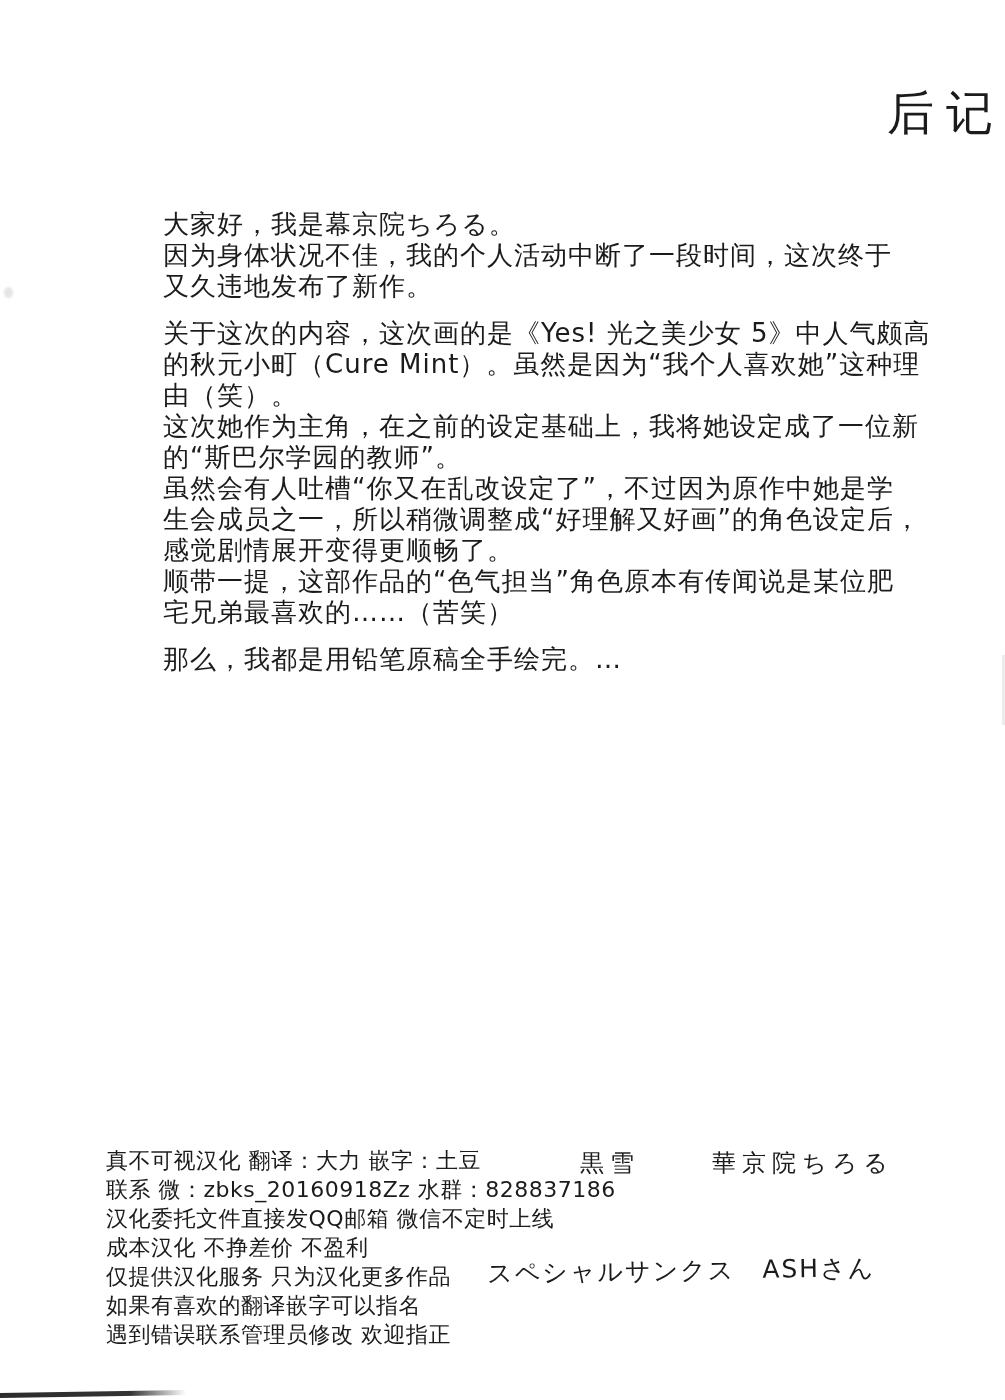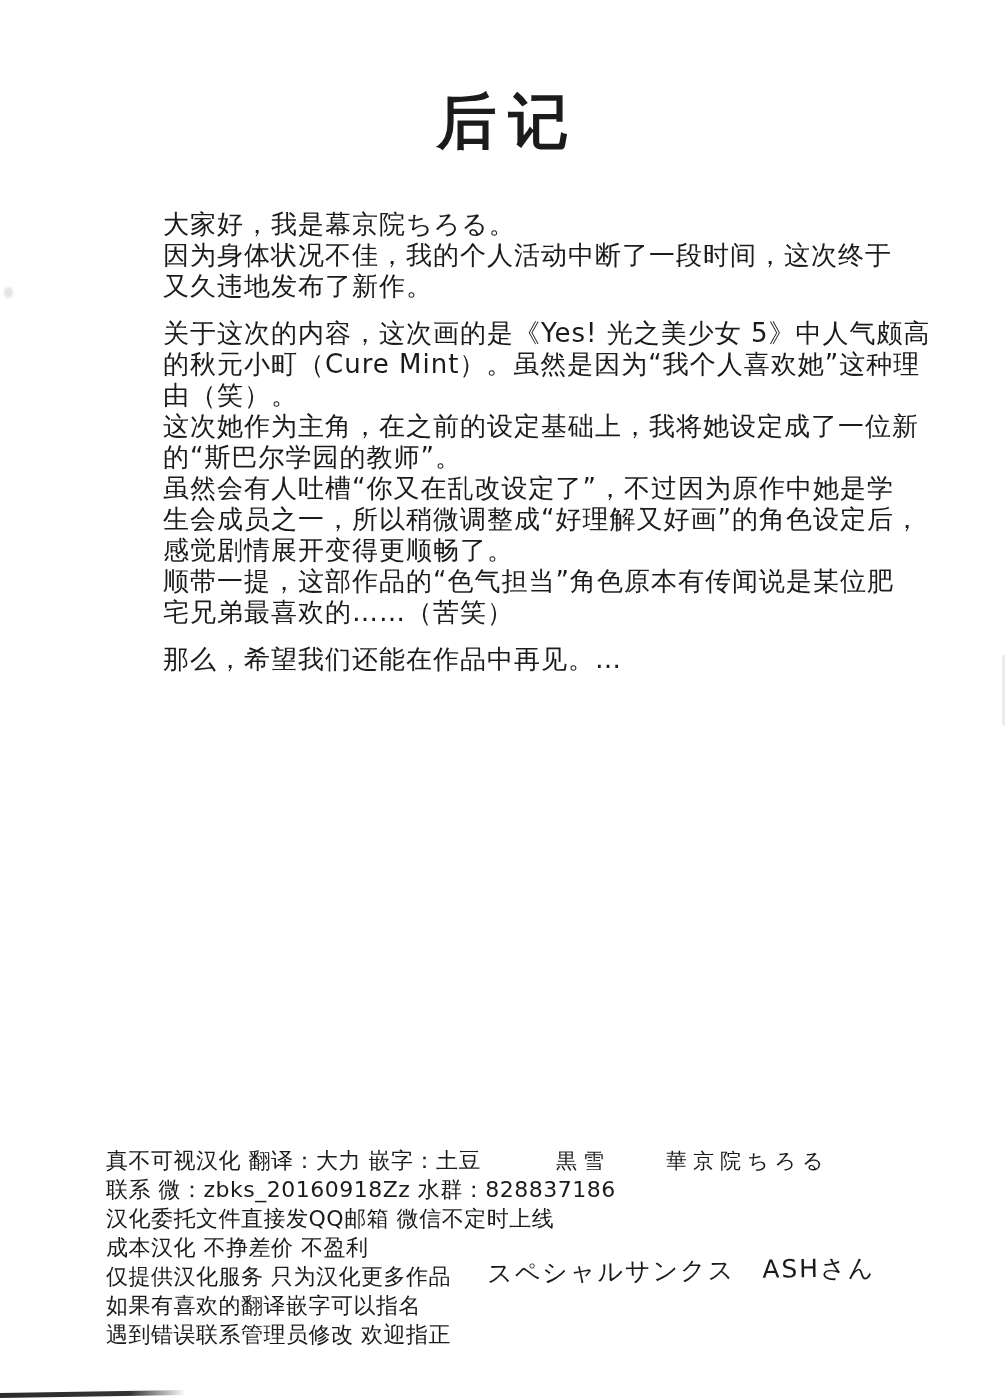--- a/index.html
+++ b/index.html
@@ -8,23 +8,23 @@
     background: #ffffff;
     color: #1b1b1b;
     font-family: "DejaVu Sans", sans-serif;
     position: relative;
     overflow: hidden;
   }
   .title {
     position: absolute;
     top: 82px; left: 0; width: 100%;
     margin: 0;
-    text-align: center;
-    font-size: 60px;
-    font-weight: bold;
+    text-align: right;
+    font-size: 47px;
+    font-weight: normal;
     letter-spacing: 12px;
     text-indent: 12px; 
   }
   .body-text {
     position: absolute;
     left: 163px; top: 193px; width: 790px;
     font-size: 26px;
     line-height: 31px;
     letter-spacing: 1px;
   }
@@ -35,24 +35,24 @@
   .credits {
     position: absolute;
     left: 62px; top: 1146px;
     font-size: 22px;
     line-height: 29px;
     letter-spacing: 0.5px;
     margin-left: 44px;
   }
   .sig-row {
     position: absolute;
-    left: 556px; top: 1147px;
+    left: 580px; top: 1147px;
     display: flex;
-    gap: 56px;
-    font-size: 21px;
+    gap: 72px;
+    font-size: 24px;
     letter-spacing: 6px;
   }
   .special-thanks {
     position: absolute;
     left: 487px; top: 1254px;
     font-size: 25px;
     letter-spacing: 2px;
     transform: rotate(-0.8deg);
   }
   .scan-bar {
@@ -93,21 +93,21 @@
     <p class="para">关于这次的内容，这次画的是《Yes! 光之美少女 5》中人气颇高
 的秋元小町（Cure Mint）。虽然是因为“我个人喜欢她”这种理
 由（笑）。
 这次她作为主角，在之前的设定基础上，我将她设定成了一位新
 的“斯巴尔学园的教师”。
 虽然会有人吐槽“你又在乱改设定了”，不过因为原作中她是学
 生会成员之一，所以稍微调整成“好理解又好画”的角色设定后，
 感觉剧情展开变得更顺畅了。
 顺带一提，这部作品的“色气担当”角色原本有传闻说是某位肥
 宅兄弟最喜欢的……（苦笑）</p>
-    <p class="para">那么，希望我们还能在作品中再见。…</p>
+    <p class="para">那么，我都是用铅笔原稿全手绘完。…</p>
   </div>
 
   <div class="credits">
     <div>真不可视汉化 翻译：大力 嵌字：土豆</div>
     <div>联系 微：zbks_20160918Zz 水群：828837186</div>
     <div>汉化委托文件直接发QQ邮箱 微信不定时上线</div>
     <div>成本汉化 不挣差价 不盈利</div>
     <div>仅提供汉化服务 只为汉化更多作品</div>
     <div>如果有喜欢的翻译嵌字可以指名</div>
     <div>遇到错误联系管理员修改 欢迎指正</div>

